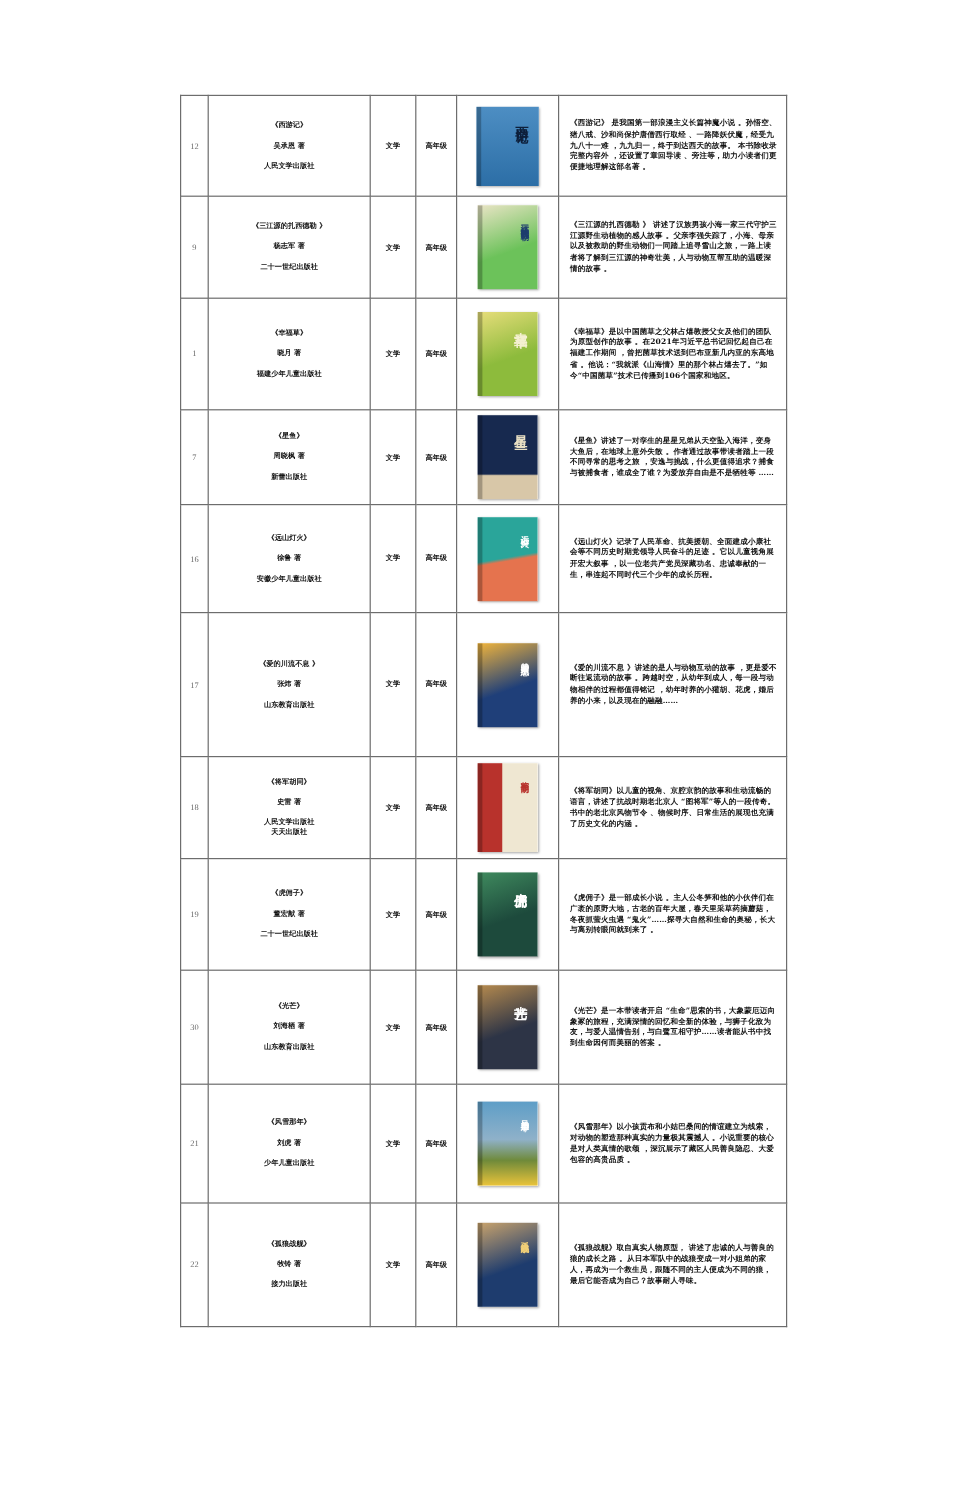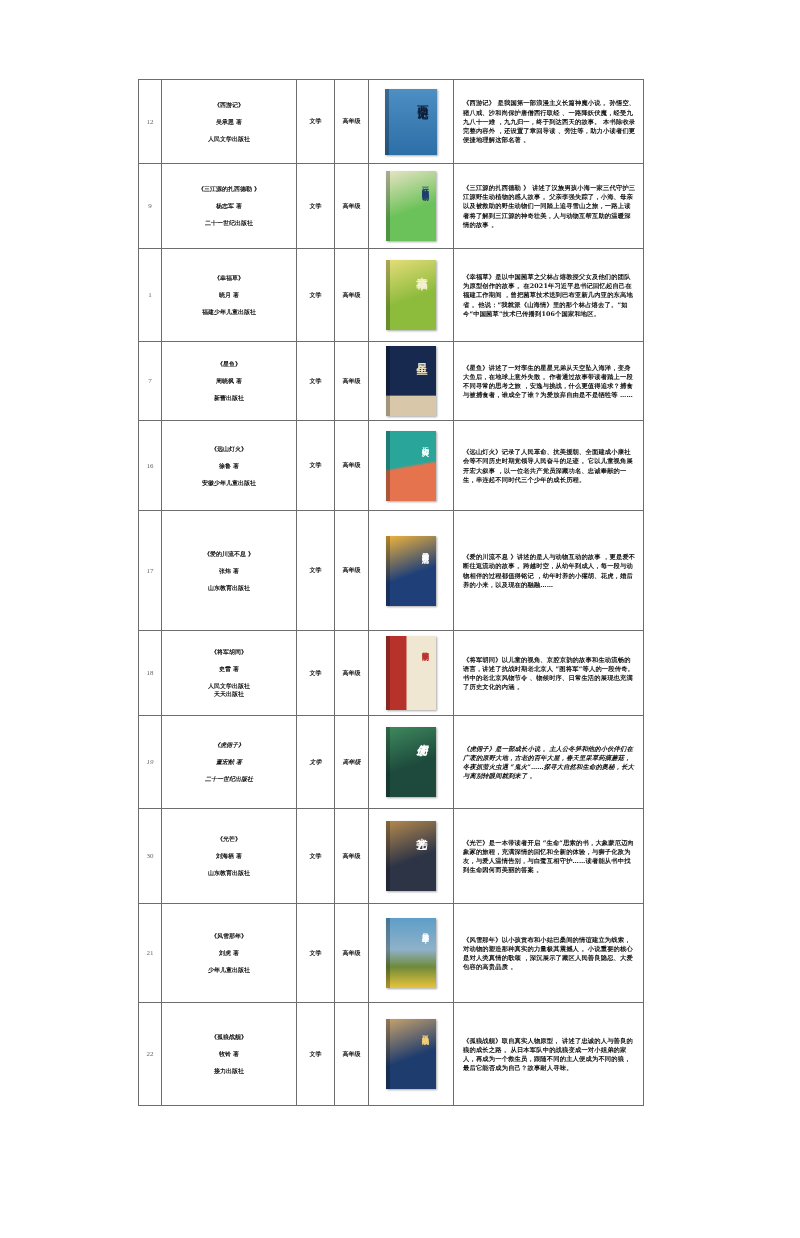--- a/index.html
+++ b/index.html
@@ -1,18 +1,18 @@
 <!DOCTYPE html>
 <html><head>
 <meta charset="utf-8">
 <style>
   html, body { margin: 0; padding: 0; background: #ffffff; }
   body { width: 800px; height: 1238px; position: relative; overflow: hidden;
          font-family: "DejaVu Serif", "Liberation Serif", serif; color: #111; }
-  table.booklist { position: absolute; left: 138px; top: 79px; width: 505px;
+  table.booklist { position: absolute; left: 150px; top: 79px; width: 505px;
          border-collapse: collapse; table-layout: fixed; }
   table.booklist td { border: 1.3px solid #6d6d6d; padding: 0; vertical-align: middle; }
   col.c-no { width: 23px; } col.c-info { width: 135px; } col.c-cat { width: 38px; }
   col.c-grade { width: 34px; } col.c-cover { width: 85px; } col.c-desc { width: 190px; }
   .no { text-align: center; font-size: 7px; color: #666; font-family: "Liberation Serif", serif; }
   .info { text-align: center; font-size: 6px; font-weight: bold; line-height: 8px; }
   .info .line { display: block; margin: 9px 0; }
   .info .pubs .line { margin: 0; }
   .cat, .grade { text-align: center; font-size: 6px; font-weight: bold; }
   .cover { text-align: center; }
@@ -164,21 +164,21 @@
     <td class="cat"><span>文学</span></td>
     <td class="grade"><span>高年级</span></td>
     <td class="cover">
       <div class="book" style="height: 74px; width: 50px; background: linear-gradient(90deg, rgb(184, 50, 44) 0%, rgb(184, 50, 44) 40%, rgb(239, 231, 210) 42%, rgb(239, 231, 210) 100%);">
         <div class="spine"></div>
         <span class="ttl" style="color: rgb(184, 50, 44); font-size: 7px; right: 6px; top: 10px;">将军胡同</span>
       </div>
     </td>
     <td class="desc"><span>《将军胡同》以儿童的视角、京腔京韵的故事和生动流畅的语言，讲述了抗战时期老北京人 “图将军”等人的一段传奇。书中的老北京风物节令 、物候时序、日常生活的展现也充满了历史文化的内涵 。</span></td>
   </tr>
-      <tr style="height: 93px; font-style: italic;">
+      <tr style="height: 93px;">
     <td class="no"><span>19</span></td>
     <td class="info">
       <span class="line">《虎佣子》</span>
       <span class="line">董宏猷  著</span>
       <span class="line pubs">
             <span class="line">二十一世纪出版社</span>
           </span>
     </td>
     <td class="cat"><span>文学</span></td>
     <td class="grade"><span>高年级</span></td>

